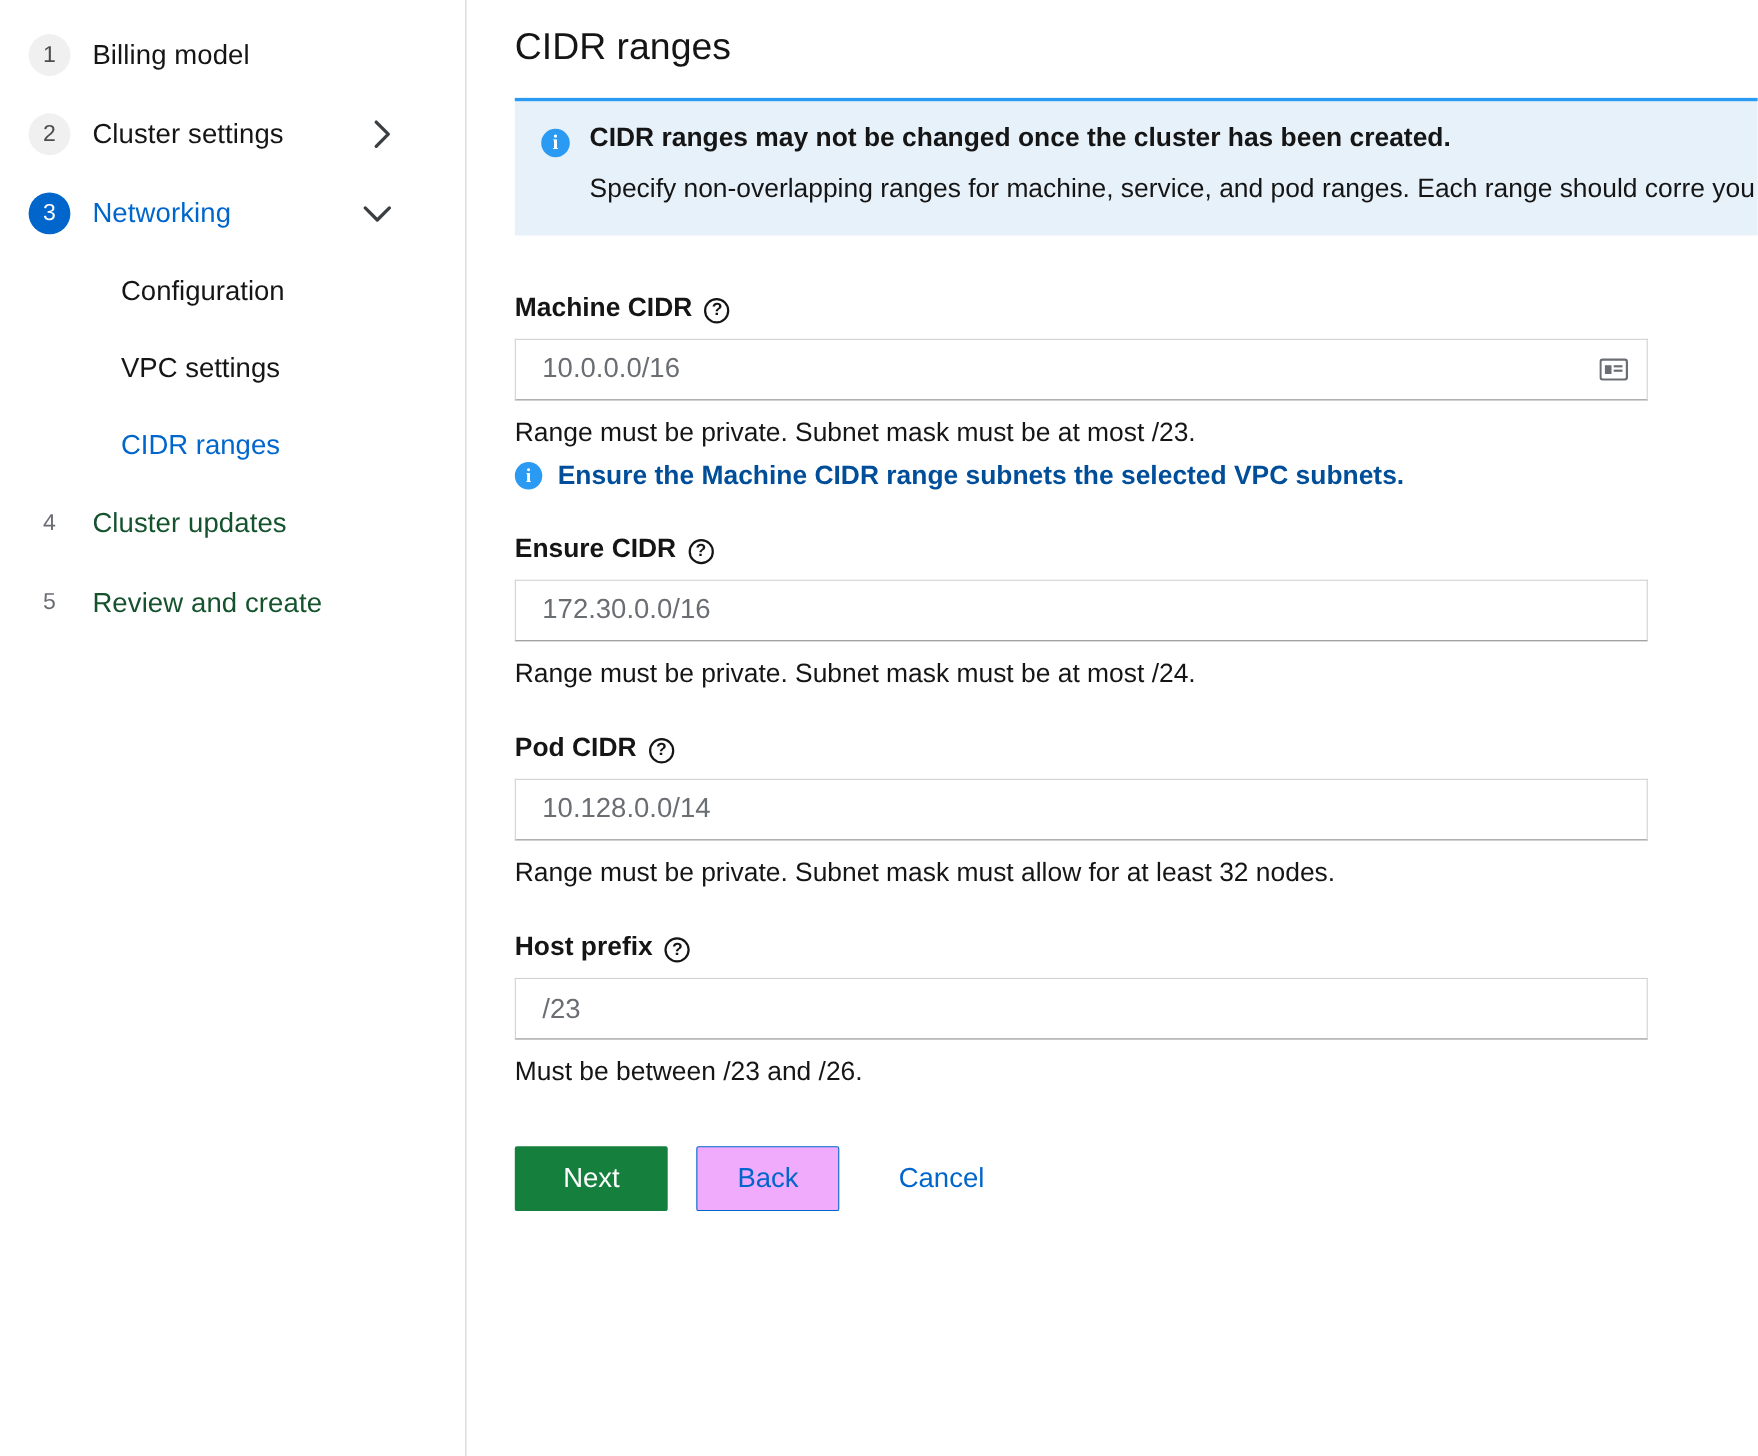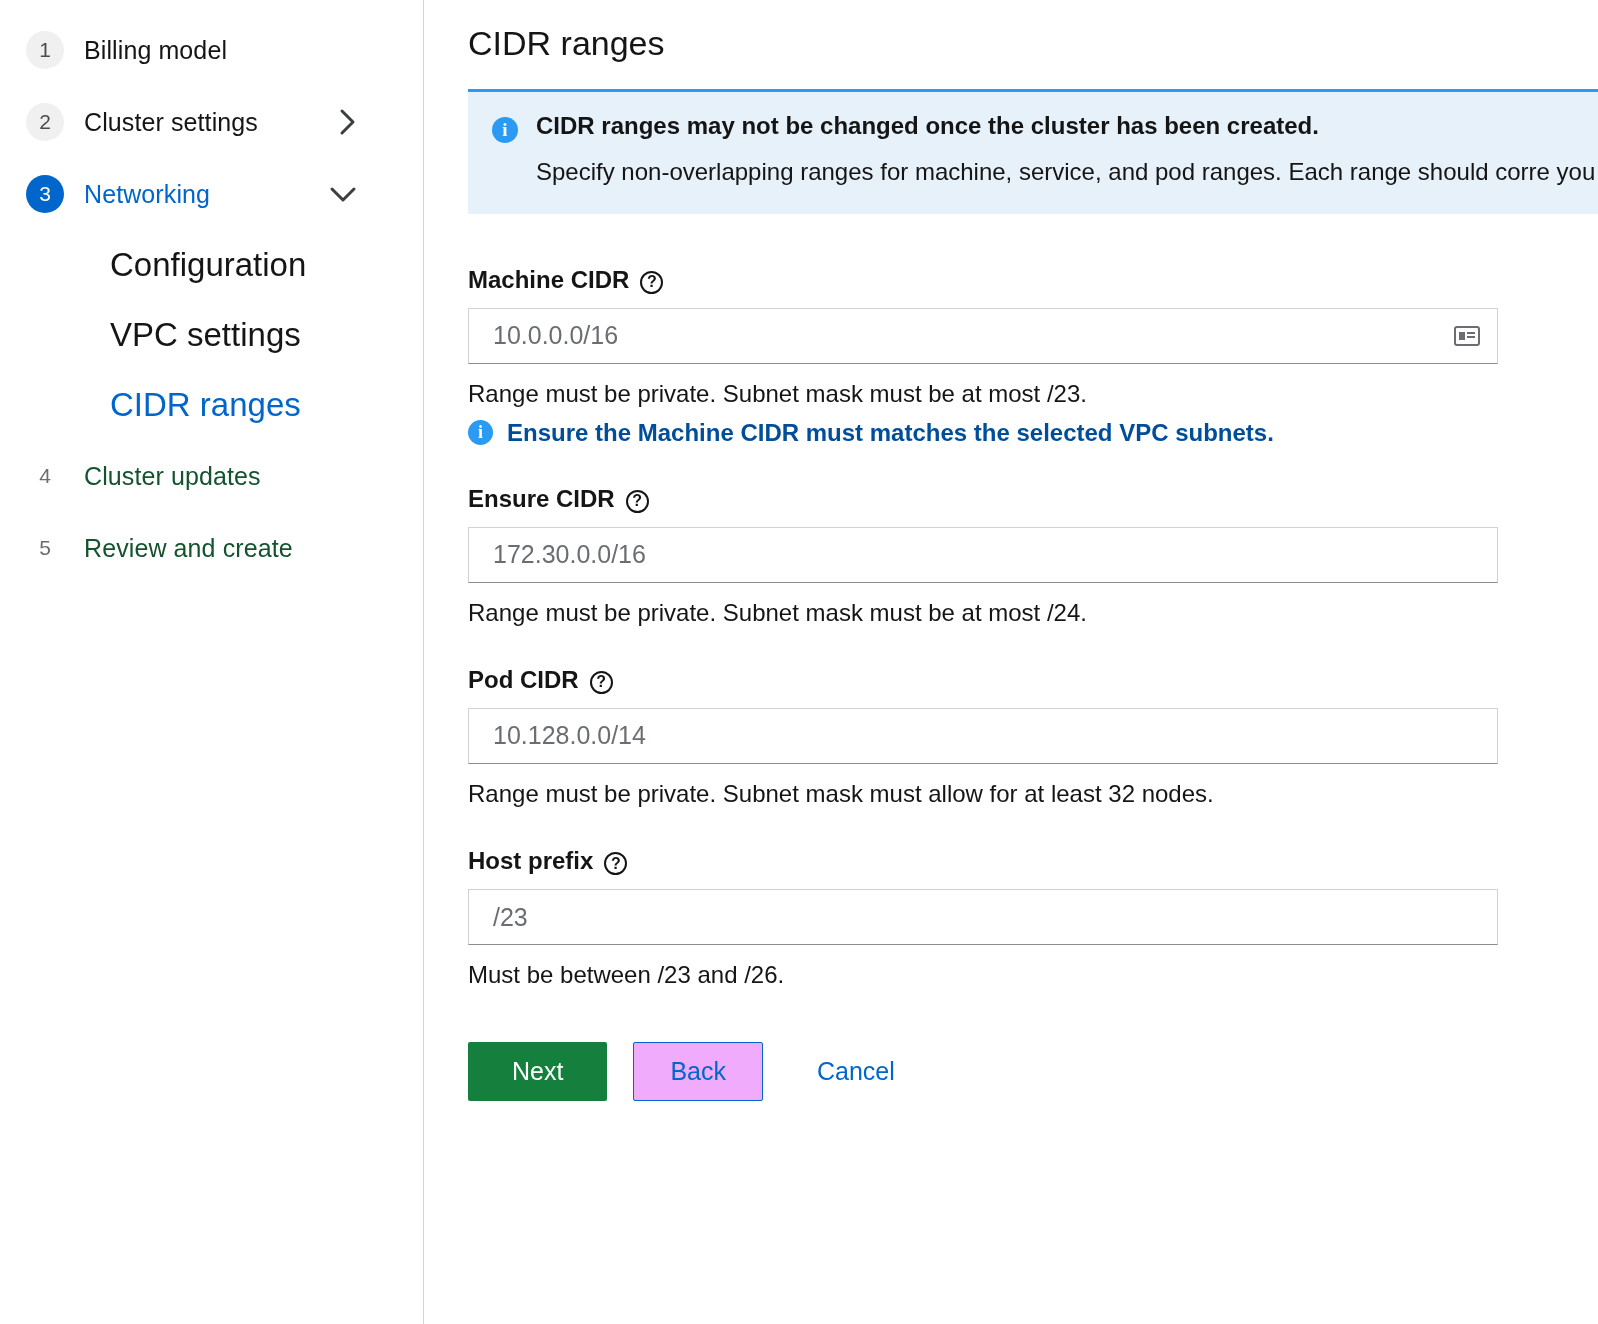--- a/index.html
+++ b/index.html
@@ -72,21 +72,21 @@
     color: #3c3f42;
     font-size: 19px;
     line-height: 1;
   }
   .chev svg { display: block; }
   .sub-item {
     height: 70px;
     display: flex;
     align-items: center;
     padding-left: 110px;
-    font-size: 33px;
+    font-size: 25px;
     color: #151515;
   }
   .sub-item.current { color: #0066cc; }
 
   
   .main {
     flex: 1;
     padding: 24px 0 0 44px;
     overflow: hidden;
   }
@@ -323,21 +323,21 @@
             <rect x="1" y="2" width="24" height="18" rx="2" fill="none" stroke="#6a6e73" stroke-width="2"></rect>
             <rect x="5" y="7" width="6" height="8" fill="#6a6e73"></rect>
             <rect x="13" y="7" width="8" height="2" fill="#6a6e73"></rect>
             <rect x="13" y="11" width="8" height="2" fill="#6a6e73"></rect>
           </svg>
         </span>
       </div>
       <div class="helper">Range must be private. Subnet mask must be at most /23.</div>
       <div class="helper-blue-row">
         <span class="info-icon">i</span>
-        <span class="helper-blue">Ensure the Machine CIDR must matches the selected VPC subnets.</span>
+        <span class="helper-blue">Ensure the Machine CIDR range subnets the selected VPC subnets.</span>
       </div>
     </div>
 
     <div class="field-block">
       <div class="field-label">
         <span>Ensure CIDR</span>
         <span class="help-icon">?</span>
       </div>
       <div class="input-wrap">
         <input class="text-input" type="text" placeholder="172.30.0.0/16" style="">

